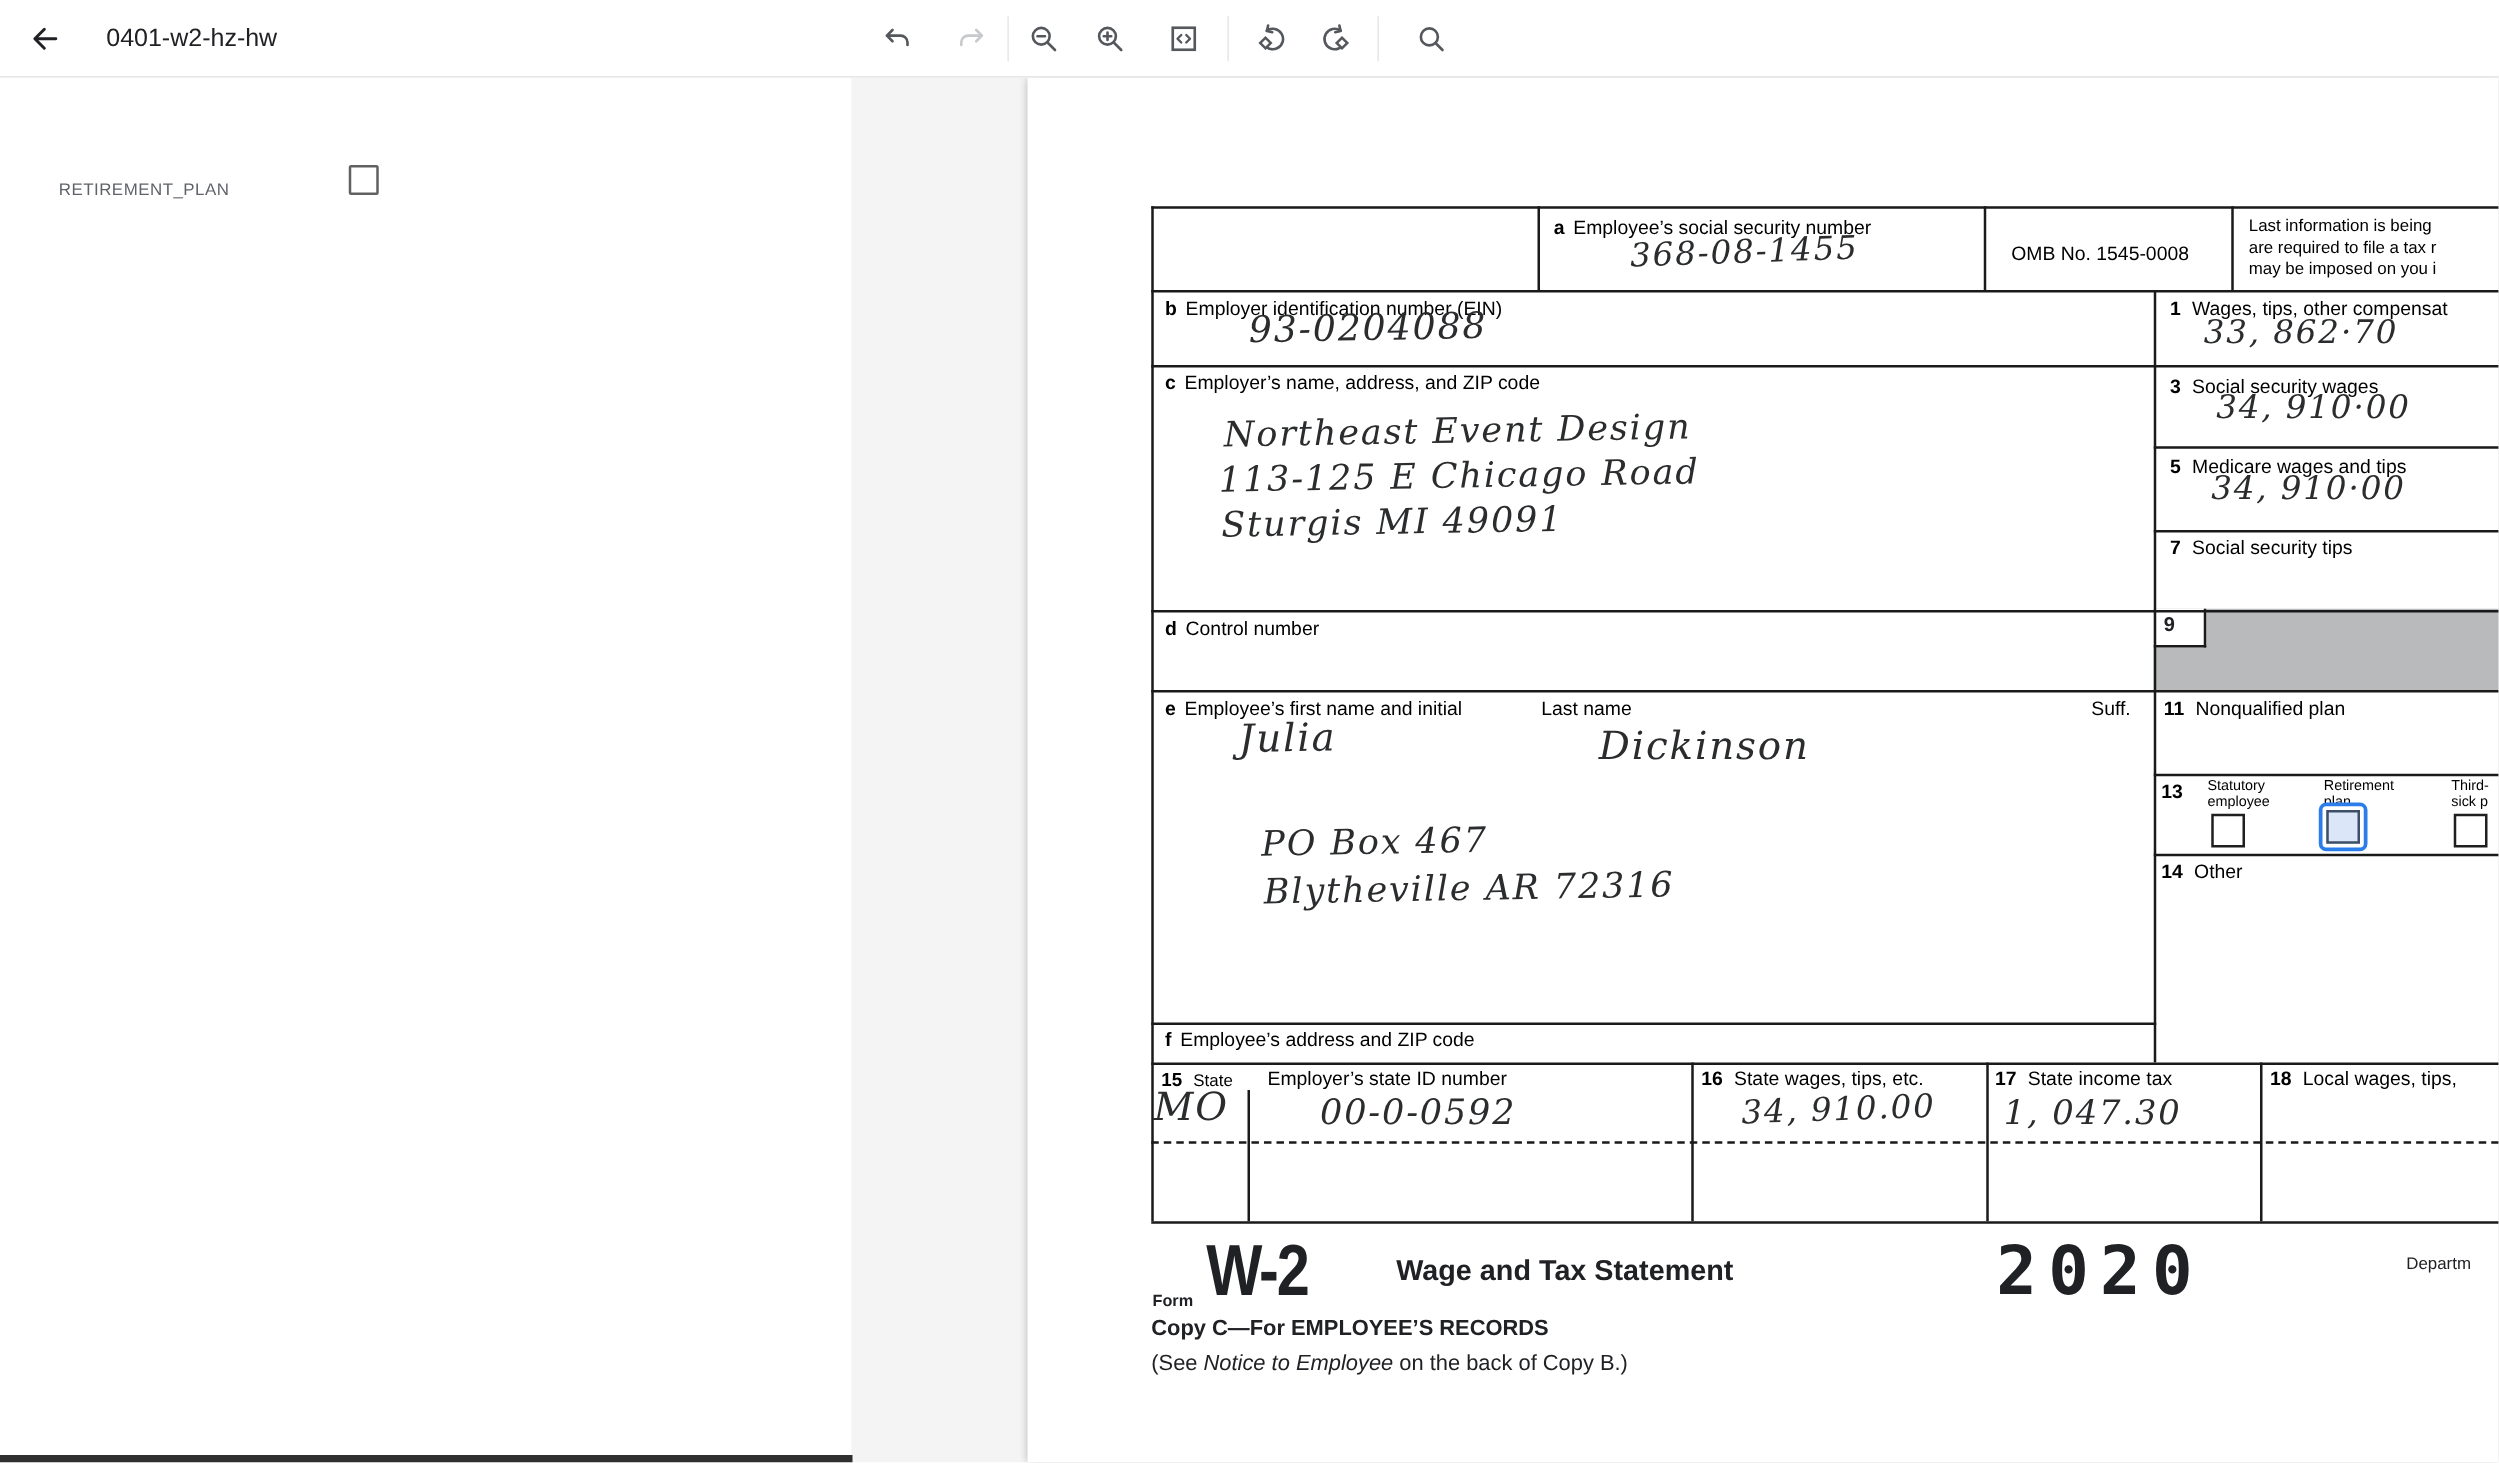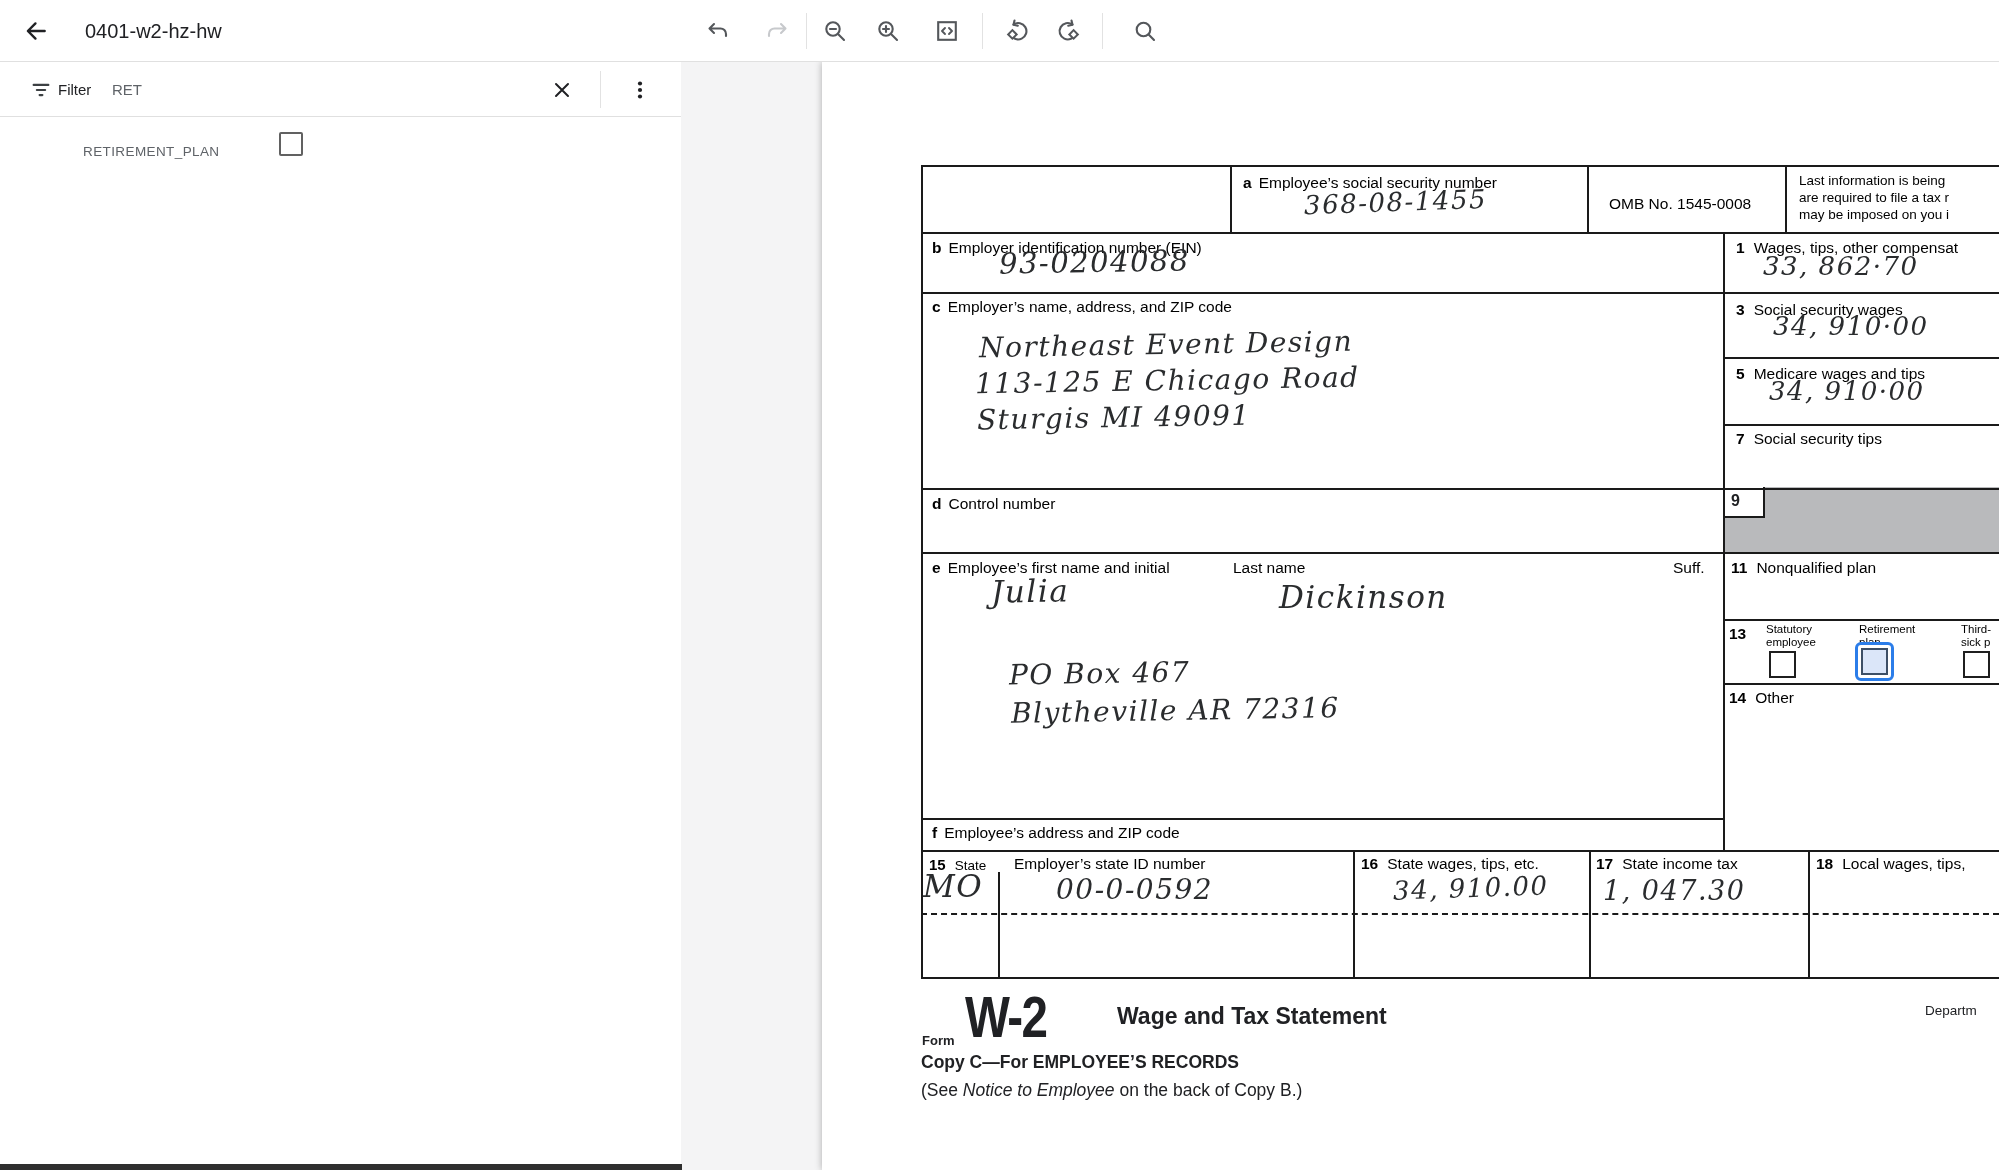--- a/index.html
+++ b/index.html
@@ -11,21 +11,21 @@
   .iconbtn { position:absolute; top:13px; width:36px; height:36px; border:none; background:transparent; cursor:pointer; display:flex; align-items:center; justify-content:center; }
   .tb-divider { position:absolute; top:13px; width:1px; height:36px; background:#e2e2e2; }
   .doc-title { position:absolute; left:85px; top:0; line-height:62px; font-size:20px; color:#202124; white-space:nowrap;text-align:right; }
 
   
   .sidebar { position:absolute; left:0; top:62px; width:681px; bottom:0; background:#fff; z-index:20; }
   .filterbar { position:absolute; left:0; top:0; width:681px; height:55px; border-bottom:1px solid #e0e0e0; background:#fff; }
   .filter-label { position:absolute; left:58px; top:0; line-height:55px; font-size:15px; color:#202124; font-weight:500; }
   .filter-query { position:absolute; left:112px; top:0; line-height:55px; font-size:15px; color:#5f6368; }
   .fb-divider { position:absolute; left:600px; top:9px; width:1px; height:37px; background:#e2e2e2; }
-  .field-label { position:absolute; left:47px; top:82px; font-size:13.5px; letter-spacing:.4px; color:#5f6368;margin-left:36px; }
+  .field-label { position:absolute; left:47px; top:82px; font-size:13.5px; letter-spacing:.4px; color:#5f6368; }
   .side-checkbox { position:absolute; left:279px; top:70px; width:24px; height:24px; border:2px solid #616161; border-radius:2px; background:#fff; cursor:pointer; }
   .side-bottombar { position:absolute; left:0; bottom:0; width:682px; height:6px; background:#2f2f2f; }
 
   
   .viewer { position:absolute; left:681px; top:62px; right:0; bottom:0; background:#f4f4f5; z-index:10; }
   .page { position:absolute; left:141px; top:0; width:1177px; height:1108px; background:#fff; box-shadow:0 0 7px rgba(0,0,0,.30); overflow:hidden; }
 
   
   .form { position:absolute; left:99px; top:103px; width:1078px; height:1005px; }
   .hl { position:absolute; height:2px; background:#1a1a1a; z-index:6; }
@@ -108,40 +108,20 @@
   <div class="tb-divider" style="left:1102px"></div>
   <button class="iconbtn" style="left:1127px">
     <svg width="24" height="24" viewBox="0 0 24 24">
         <circle cx="10.5" cy="10.5" r="6.8" fill="none" stroke="#54575b" stroke-width="2.1"></circle>
         <path d="M15.6 15.6 L21 21" stroke="#54575b" stroke-width="2.1" stroke-linecap="round"></path>
       </svg>
   </button>
 </header>
 
 <aside class="sidebar">
-  <div class="filterbar">
-    <svg width="22" height="22" viewBox="0 0 24 24" style="position:absolute;left:30px;top:17px">
-      <path d="M4 6.5 H20 M7.5 12 H16.5 M10.5 17.5 H13.5" stroke="#3c4043" stroke-width="2.4" stroke-linecap="round" fill="none"></path>
-    </svg>
-    <span class="filter-label">Filter</span>
-    <span class="filter-query">RET</span>
-    <button class="iconbtn" style="left:544px;top:10px">
-      <svg width="20" height="20" viewBox="0 0 20 20">
-          <path d="M4 4 L16 16 M16 4 L4 16" stroke="#202124" stroke-width="2" stroke-linecap="round"></path>
-        </svg>
-    </button>
-    <div class="fb-divider"></div>
-    <button class="iconbtn" style="left:622px;top:10px">
-      <svg width="20" height="20" viewBox="0 0 20 20">
-          <circle cx="10" cy="3.5" r="2.1" fill="#202124"></circle>
-          <circle cx="10" cy="10" r="2.1" fill="#202124"></circle>
-          <circle cx="10" cy="16.5" r="2.1" fill="#202124"></circle>
-        </svg>
-    </button>
-  </div>
   <div>
     <span class="field-label">RETIREMENT_PLAN</span>
     <div class="side-checkbox"></div>
   </div>
   <div class="side-bottombar"></div>
 </aside>
 
 <main class="viewer">
   <div class="page">
     <div class="form">
@@ -228,19 +208,20 @@
       <div class="hw" style="left:135px;top:708px;font-size:28px">00-0-0592</div>
       <div class="lbl" style="left:440px;top:690px"><span class="num">16</span><span>State wages, tips, etc.</span></div>
       <div class="hw" style="left:472px;top:708px;font-size:26px;transform:rotate(-2deg)">34, 910.00</div>
       <div class="lbl" style="left:675px;top:690px"><span class="num">17</span><span>State income tax</span></div>
       <div class="hw" style="left:682px;top:710px;font-size:27px">1, 047.30</div>
       <div class="lbl" style="left:895px;top:690px"><span class="num">18</span><span>Local wages, tips,</span></div>
 
       <div class="ftr-form" style="left:1px;top:868px">Form</div>
       <div class="ftr-w2" style="left:44px;top:818px">W-2</div>
       <div class="ftr-stmt" style="left:196px;top:838px">Wage and Tax Statement</div>
+      <div class="ftr-year" style="left:676px;top:820px">2020</div>
       <div class="ftr-dept" style="left:1004px;top:838px">Departm</div>
       <div class="ftr-copy" style="left:0;top:887px">Copy C—For EMPLOYEE’S RECORDS</div>
       <div class="ftr-see" style="left:0;top:915px"><span>(See </span><i>Notice to Employee</i><span> on the back of Copy B.)</span></div>
 
     </div>
   </div>
 </main>
 
 </body></html>

